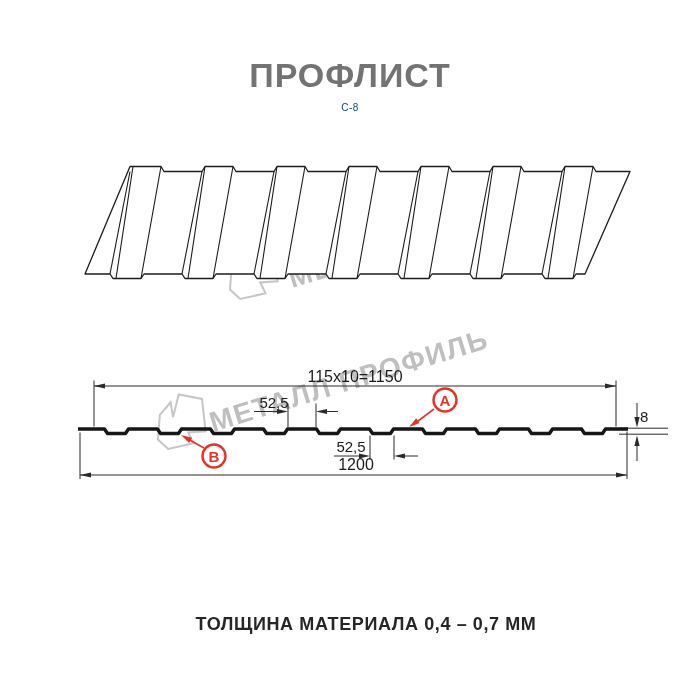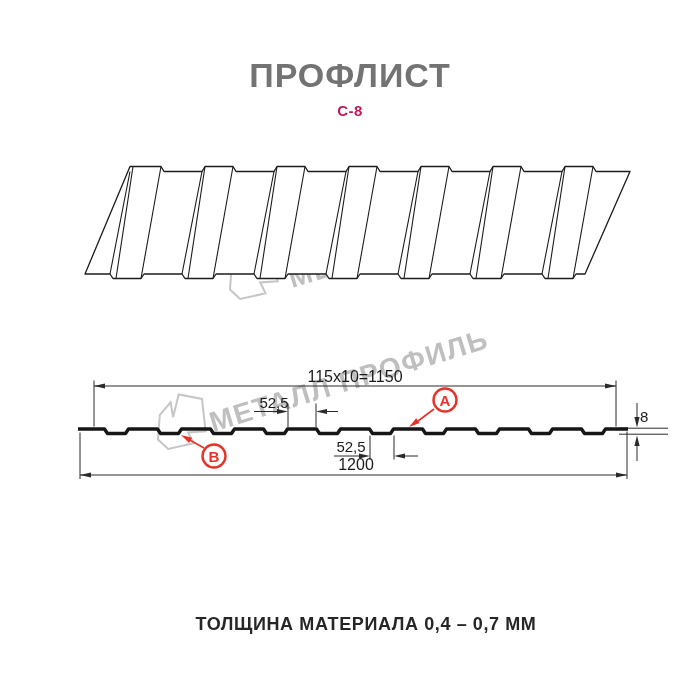--- a/index.html
+++ b/index.html
@@ -5,21 +5,21 @@
   html,body{margin:0;padding:0;}
   body{
     width:700px;height:700px;position:relative;background:#ffffff;
     font-family:"Liberation Sans", sans-serif;overflow:hidden;
   }
   .title-block{position:absolute;top:56px;left:0;width:700px;text-align:center;}
   .main-title{
     font-size:34px;font-weight:800;letter-spacing:1px;color:#737373;margin:0;
   }
   .sub-title{
-    font-size:15px;font-weight:700;letter-spacing:0.5px;color:#be185d;margin-top:7px;
+    font-size:10px;font-weight:400;letter-spacing:0.5px;color:#0c4a6e;margin-top:7px;
   }
   .footer-note{
     position:absolute;top:614px;left:16px;width:700px;text-align:center;
     font-size:18px;font-weight:700;letter-spacing:0.6px;color:#262626;
   }
   svg{position:absolute;}
   #svg-3d{left:60px;top:140px;}
   #svg-cs{left:40px;top:330px;}
   svg text{font-family:"Liberation Sans", sans-serif;}
   .dim-text{fill:#1b1b1b;font-size:16px;}

